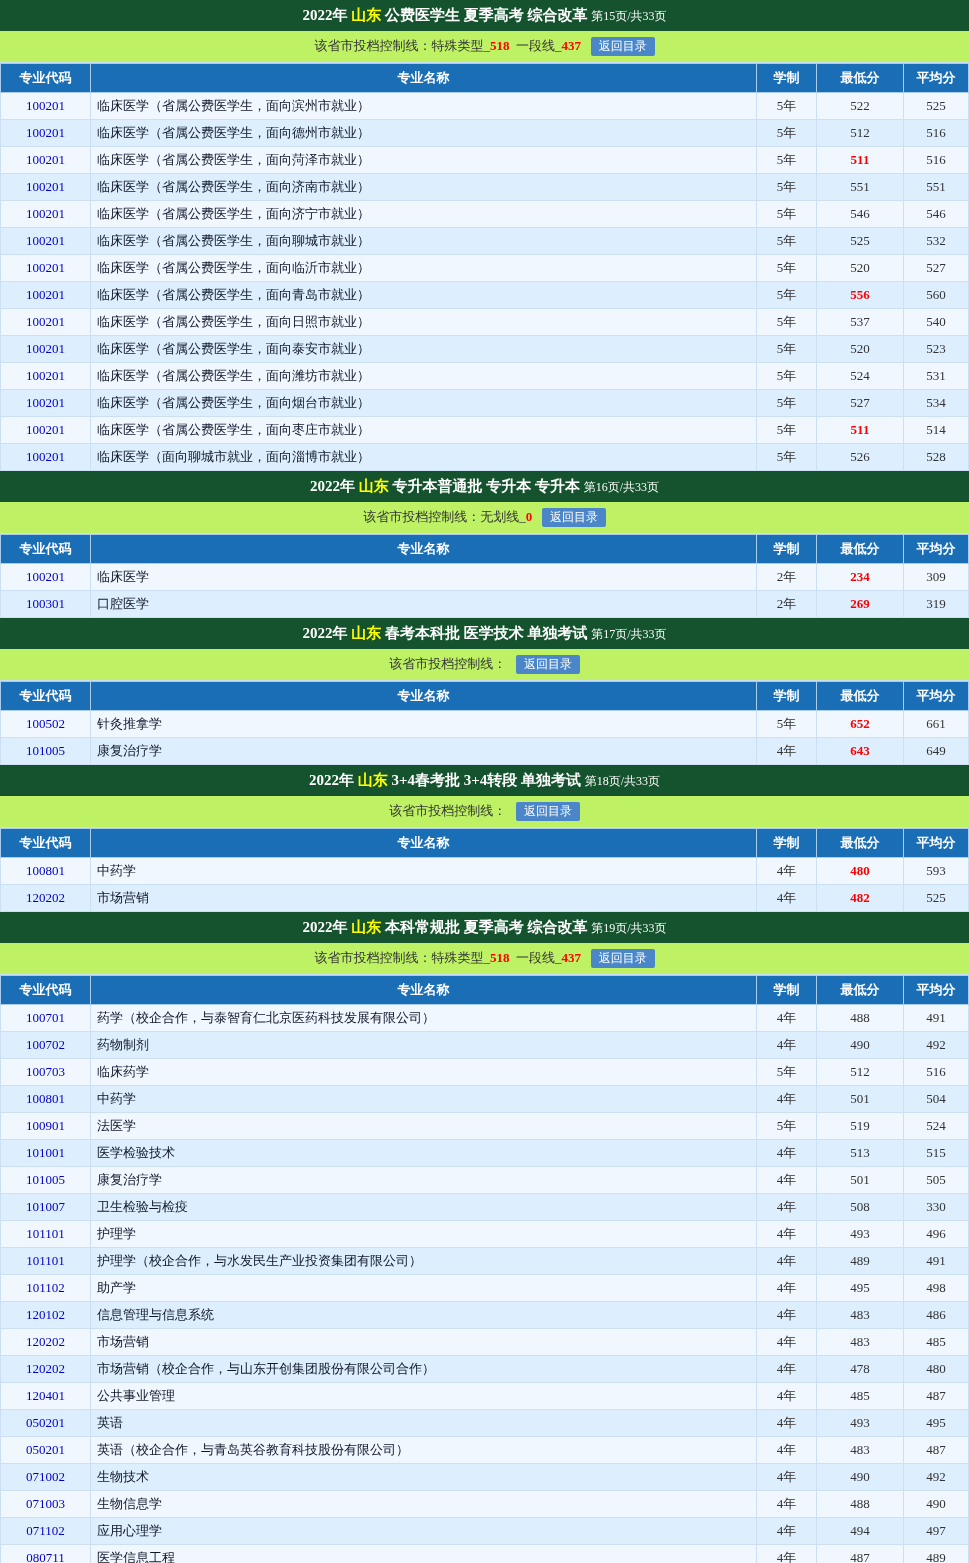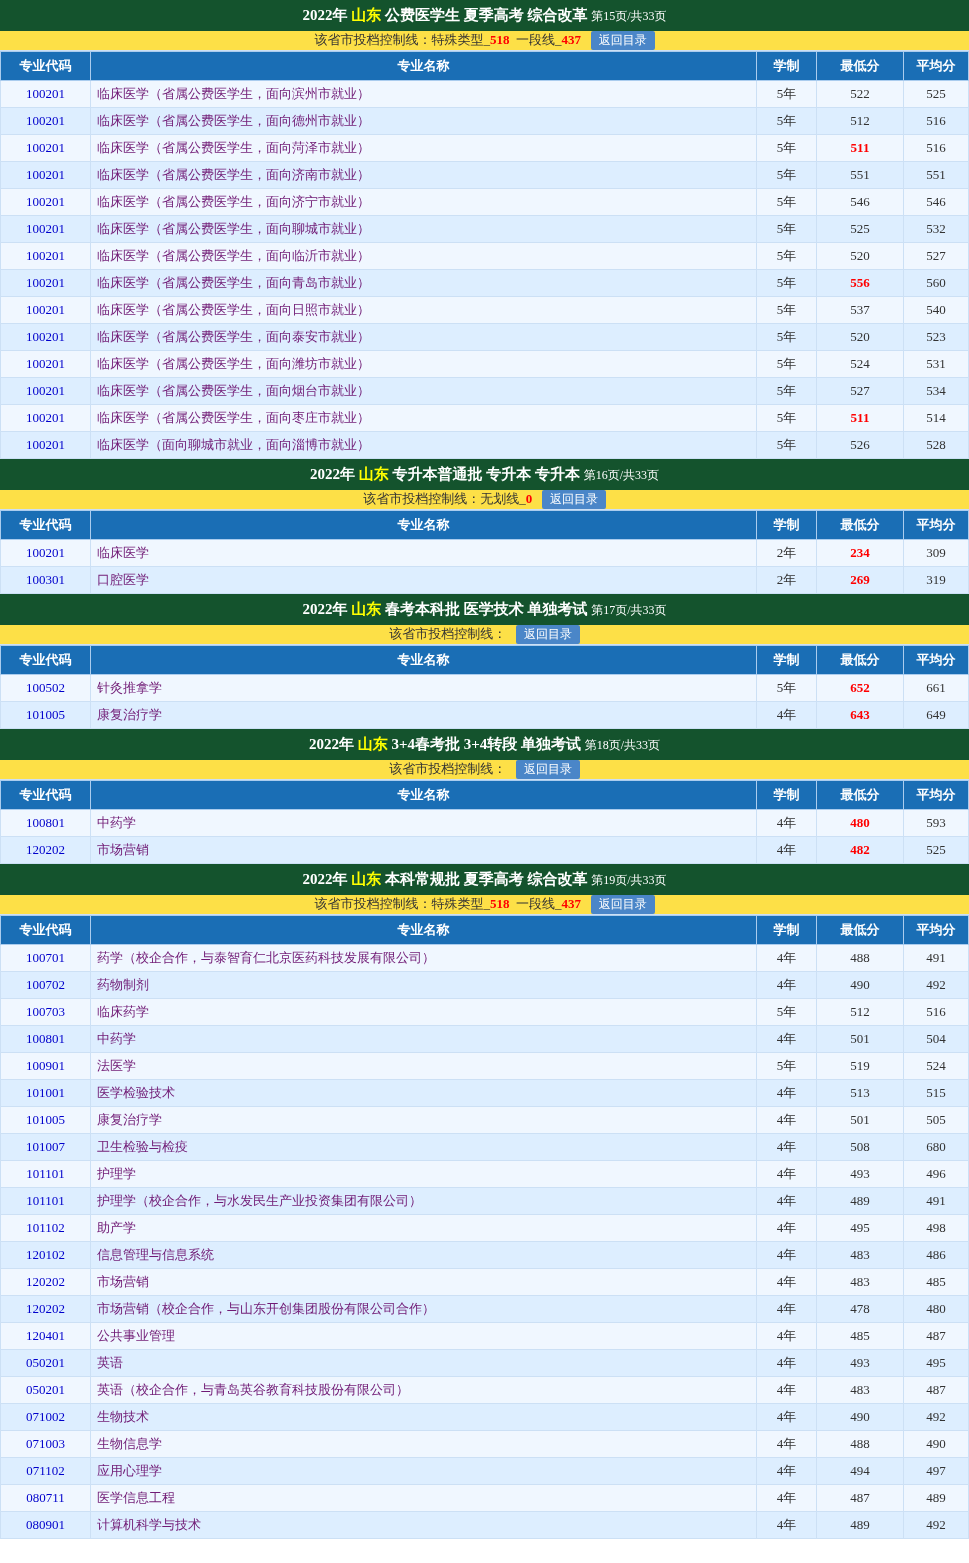--- a/index.html
+++ b/index.html
@@ -14,23 +14,23 @@
       text-align: center;
       padding: 6px 4px;
       font-size: 15px;
       font-weight: bold;
     }
     .section-header .highlight-yellow { color: #ffff00; }
     .section-header .page-info { font-size: 12px; font-weight: normal; color: #fff; }
     
     
     .control-line {
-      background: #fde047;
+      background: #bef264;
       text-align: center;
-      padding: 0 8px;
+      padding: 6px 8px;
       font-size: 13px;
       color: #333;
       border-bottom: 1px solid #cce0f5;
     }
     .control-line .highlight-red { color: #ff0000; font-weight: bold; }
     .control-line .btn-back {
       display: inline-block;
       background: #4a86c8;
       color: #fff;
       padding: 1px 8px;
@@ -41,21 +41,21 @@
     }
     
     
     table { width: 100%; border-collapse: collapse; }
     .data-table thead tr { background: #1a6eb5; color: #fff; }
     .data-table thead th { padding: 5px 4px; text-align: center; font-weight: bold; font-size: 13px; border: 1px solid #aaccee; }
     .data-table tbody tr:nth-child(odd) { background: #f0f7ff; }
     .data-table tbody tr:nth-child(even) { background: #ddeeff; }
     .data-table tbody td { padding: 4px 6px; border: 1px solid #cce0f5; font-size: 13px; color: #333; }
     .data-table tbody td.code { text-align: center; color: #0000cc; }
-    .data-table tbody td.name { color: #701a75; }
+    .data-table tbody td.name { color: #0f172a; }
     .data-table tbody td.year { text-align: center; color: #333; }
     .data-table tbody td.score-red { text-align: center; color: #ff0000; font-weight: bold; }
     .data-table tbody td.score-normal { text-align: center; color: #333; }
     
     .col-code { width: 90px; margin-top: 47px; }
     .col-name { width: auto; }
     .col-year { width: 60px; }
     .col-min { width: 87px; }
     .col-avg { width: 65px; }
   </style>
@@ -362,21 +362,21 @@
             <td class="name">康复治疗学</td>
             <td class="year">4年</td>
             <td class="score-normal">501</td>
             <td class="score-normal">505</td>
           </tr>
           <tr>
             <td class="code">101007</td>
             <td class="name">卫生检验与检疫</td>
             <td class="year">4年</td>
             <td class="score-normal">508</td>
-            <td class="score-normal">680</td>
+            <td class="score-normal">330</td>
           </tr>
           <tr>
             <td class="code">101101</td>
             <td class="name">护理学</td>
             <td class="year">4年</td>
             <td class="score-normal">493</td>
             <td class="score-normal">496</td>
           </tr>
           <tr>
             <td class="code">101101</td>

